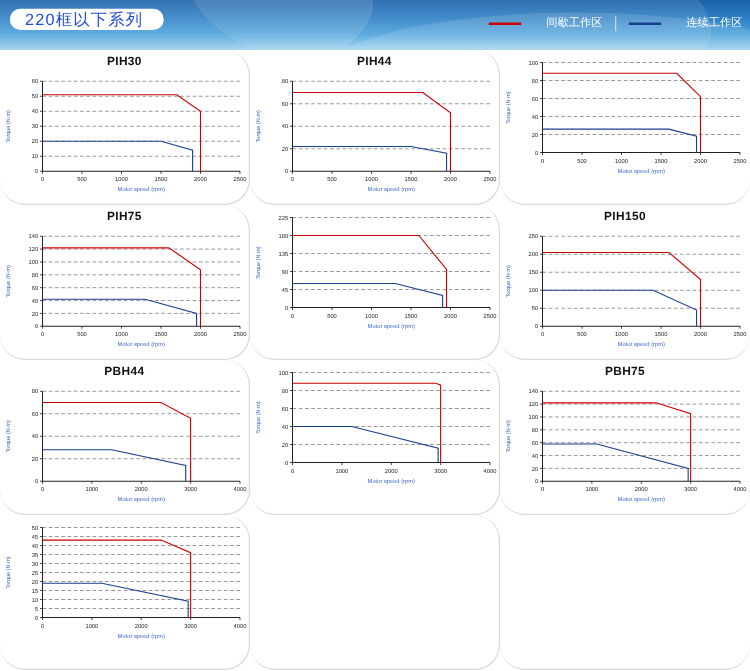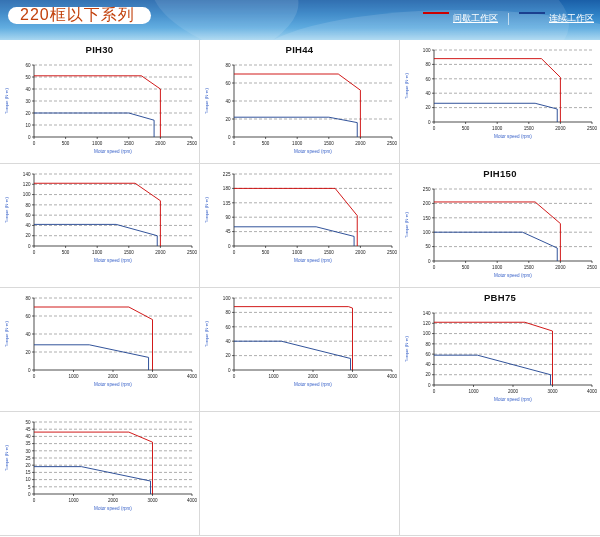--- a/index.html
+++ b/index.html
@@ -33,49 +33,50 @@
     border-radius:50%;
     background:rgba(255,255,255,0.13);
   }
   .title-pill{
     position:absolute;left:8px;top:7px;
     height:17px;
     padding:0 16px 0 12px;
     display:flex;align-items:center;
     background:#ffffff;
     border-radius:13px;
-    color:#c2410c;
-    font-size:16px;
+    color:#1d4ed8;
+    font-size:13px;
     letter-spacing:1px;
     white-space:nowrap;
   }
   .legend{
     position:absolute;right:6px;top:12px;
     display:flex;align-items:center;
     gap:10px;
     font-size:9px;color:#ffffff;
   }
-  .legend .item{display:flex;gap:4px;text-decoration:underline;}
+  .legend .item{display:flex;align-items:center;gap:20px;}
   .legend .swatch{display:inline-block;width:26px;height:0;border-top:2px solid #cc0000;}
   .legend .swatch.blue{border-top:2px solid #1b3f8f;}
   .legend .sep{width:1px;height:12px;background:rgba(255,255,255,.6);}
 
   
   .grid{
     width:600px;
     display:grid;
     grid-template-columns:200px 200px 200px;
     grid-auto-rows:124px;
   }
   .cell{
     box-sizing:border-box;
     border-right:1px solid #d9d9d9;
     border-bottom:1px solid #d9d9d9;
     position:relative;
     background:#ffffff;
+    border-radius:20px;
   }
   .cell.empty{border-right:1px solid #d9d9d9;}
   .cell.last-col{border-right:none;}
   .chart-title{
     text-align:center;
     font-size:9.5px;
     font-weight:bold;
     color:#111;
     margin-top:4px;
     letter-spacing:.3px;
@@ -227,20 +228,21 @@
           <line x1="192" y1="82" x2="192" y2="84" stroke="#000" stroke-width="0.6"></line>
           <text class="tick" x="192" y="90" text-anchor="middle">2500</text>
           <polyline points="34.00,18.64 141.44,18.64 160.40,37.36 160.40,82.00" fill="none" stroke="#cc0000" stroke-width="0.9"></polyline>
           <polyline points="34.00,63.28 135.12,63.28 157.24,69.04 157.24,82.00" fill="none" stroke="#1b3f8f" stroke-width="0.9"></polyline>
           <text class="axis-label" x="113" y="98" text-anchor="middle">Motor speed (rpm)</text>
           <text class="ylab" x="8" y="46" text-anchor="middle" transform="rotate(-90 8 46)">Torque (N·m)</text>
         </svg>
       </div>
     </div>
     <div class="cell">
+      <div class="chart-title">PIH75</div>
       <div class="plotwrap">
         <svg width="200" height="104" viewBox="0 0 200 104">
           <line x1="34" y1="71.71428571428572" x2="192" y2="71.71428571428572" stroke="#333" stroke-width="0.4" stroke-dasharray="3,2"></line>
           <line x1="34" y1="61.42857142857143" x2="192" y2="61.42857142857143" stroke="#333" stroke-width="0.4" stroke-dasharray="3,2"></line>
           <line x1="34" y1="51.142857142857146" x2="192" y2="51.142857142857146" stroke="#333" stroke-width="0.4" stroke-dasharray="3,2"></line>
           <line x1="34" y1="40.85714285714286" x2="192" y2="40.85714285714286" stroke="#333" stroke-width="0.4" stroke-dasharray="3,2"></line>
           <line x1="34" y1="30.57142857142857" x2="192" y2="30.57142857142857" stroke="#333" stroke-width="0.4" stroke-dasharray="3,2"></line>
           <line x1="34" y1="20.285714285714292" x2="192" y2="20.285714285714292" stroke="#333" stroke-width="0.4" stroke-dasharray="3,2"></line>
           <line x1="34" y1="10" x2="192" y2="10" stroke="#333" stroke-width="0.4" stroke-dasharray="3,2"></line>
           <line x1="34" y1="10" x2="34" y2="82" stroke="#000" stroke-width="0.7"></line>
@@ -357,20 +359,21 @@
           <line x1="192" y1="82" x2="192" y2="84" stroke="#000" stroke-width="0.6"></line>
           <text class="tick" x="192" y="90" text-anchor="middle">2500</text>
           <polyline points="34.00,22.96 135.12,22.96 160.40,44.56 160.40,82.00" fill="none" stroke="#cc0000" stroke-width="0.9"></polyline>
           <polyline points="34.00,53.20 122.48,53.20 157.24,69.04 157.24,82.00" fill="none" stroke="#1b3f8f" stroke-width="0.9"></polyline>
           <text class="axis-label" x="113" y="98" text-anchor="middle">Motor speed (rpm)</text>
           <text class="ylab" x="8" y="46" text-anchor="middle" transform="rotate(-90 8 46)">Torque (N·m)</text>
         </svg>
       </div>
     </div>
     <div class="cell">
+      <div class="chart-title">PBH44</div>
       <div class="plotwrap">
         <svg width="200" height="104" viewBox="0 0 200 104">
           <line x1="34" y1="64" x2="192" y2="64" stroke="#333" stroke-width="0.4" stroke-dasharray="3,2"></line>
           <line x1="34" y1="46" x2="192" y2="46" stroke="#333" stroke-width="0.4" stroke-dasharray="3,2"></line>
           <line x1="34" y1="28" x2="192" y2="28" stroke="#333" stroke-width="0.4" stroke-dasharray="3,2"></line>
           <line x1="34" y1="10" x2="192" y2="10" stroke="#333" stroke-width="0.4" stroke-dasharray="3,2"></line>
           <line x1="34" y1="10" x2="34" y2="82" stroke="#000" stroke-width="0.7"></line>
           <line x1="34" y1="82" x2="192" y2="82" stroke="#000" stroke-width="0.7"></line>
           <line x1="32" y1="82" x2="34" y2="82" stroke="#000" stroke-width="0.6"></line>
           <text class="tick" x="30.5" y="83.7" text-anchor="end">0</text>

